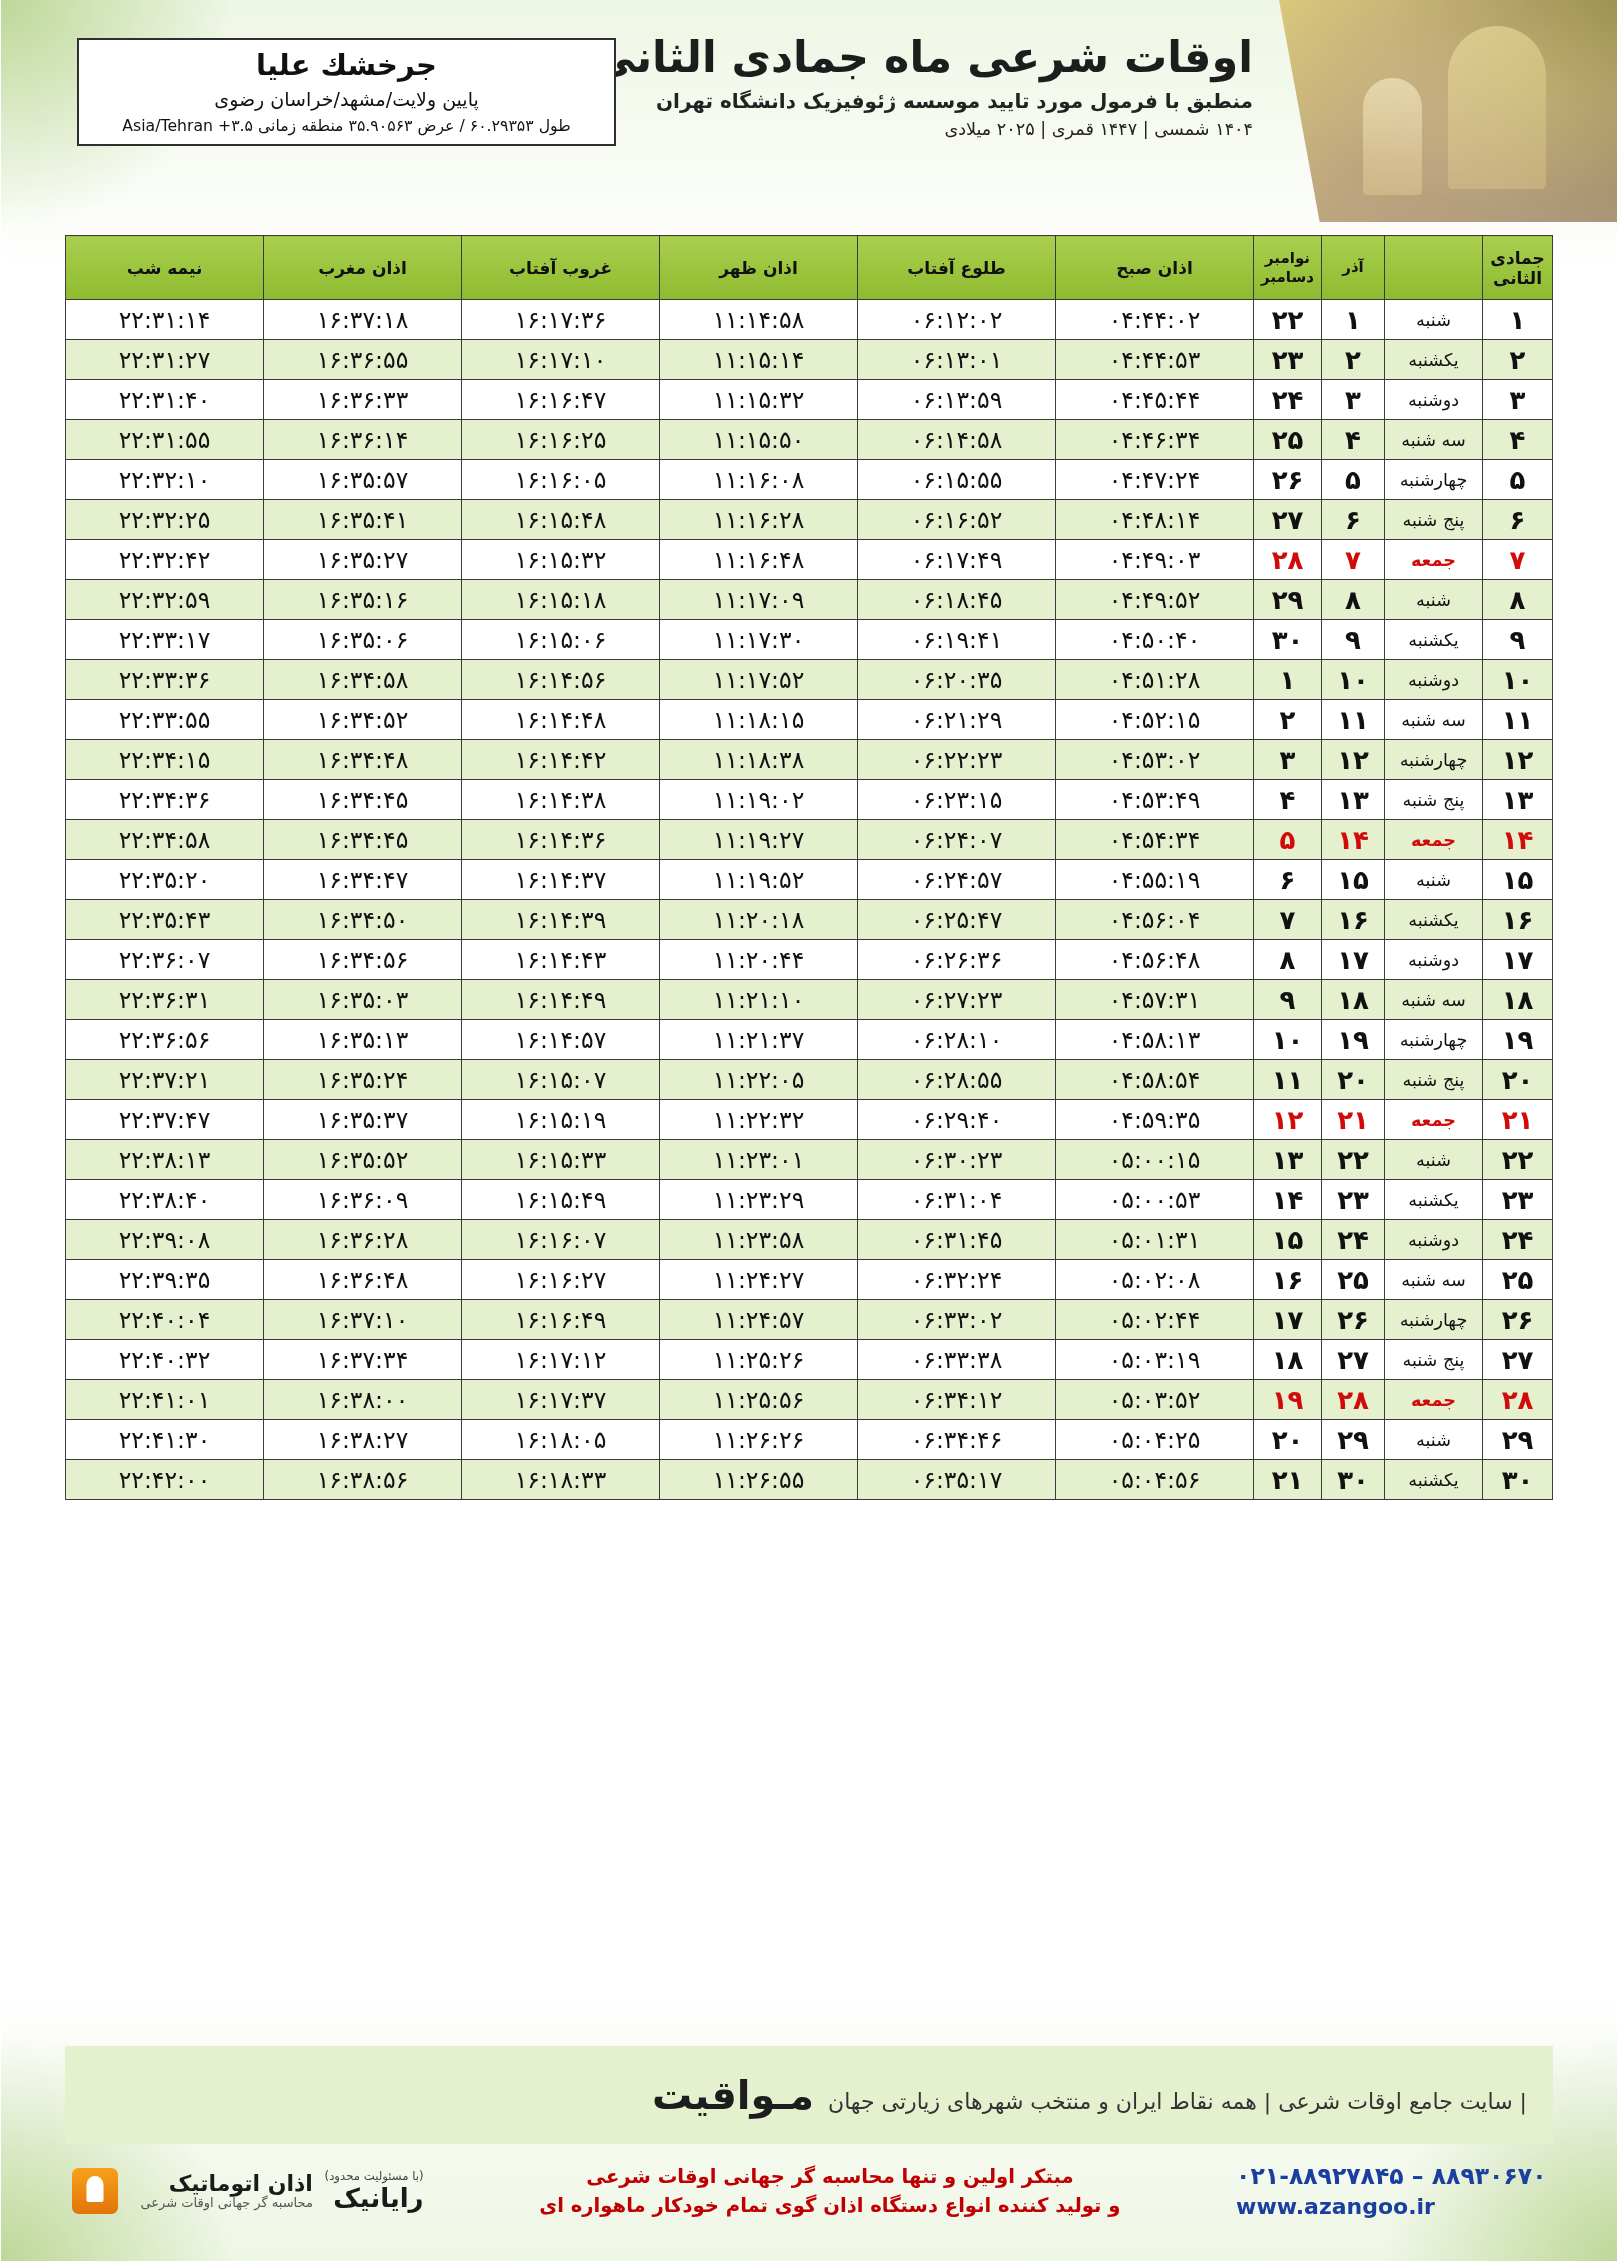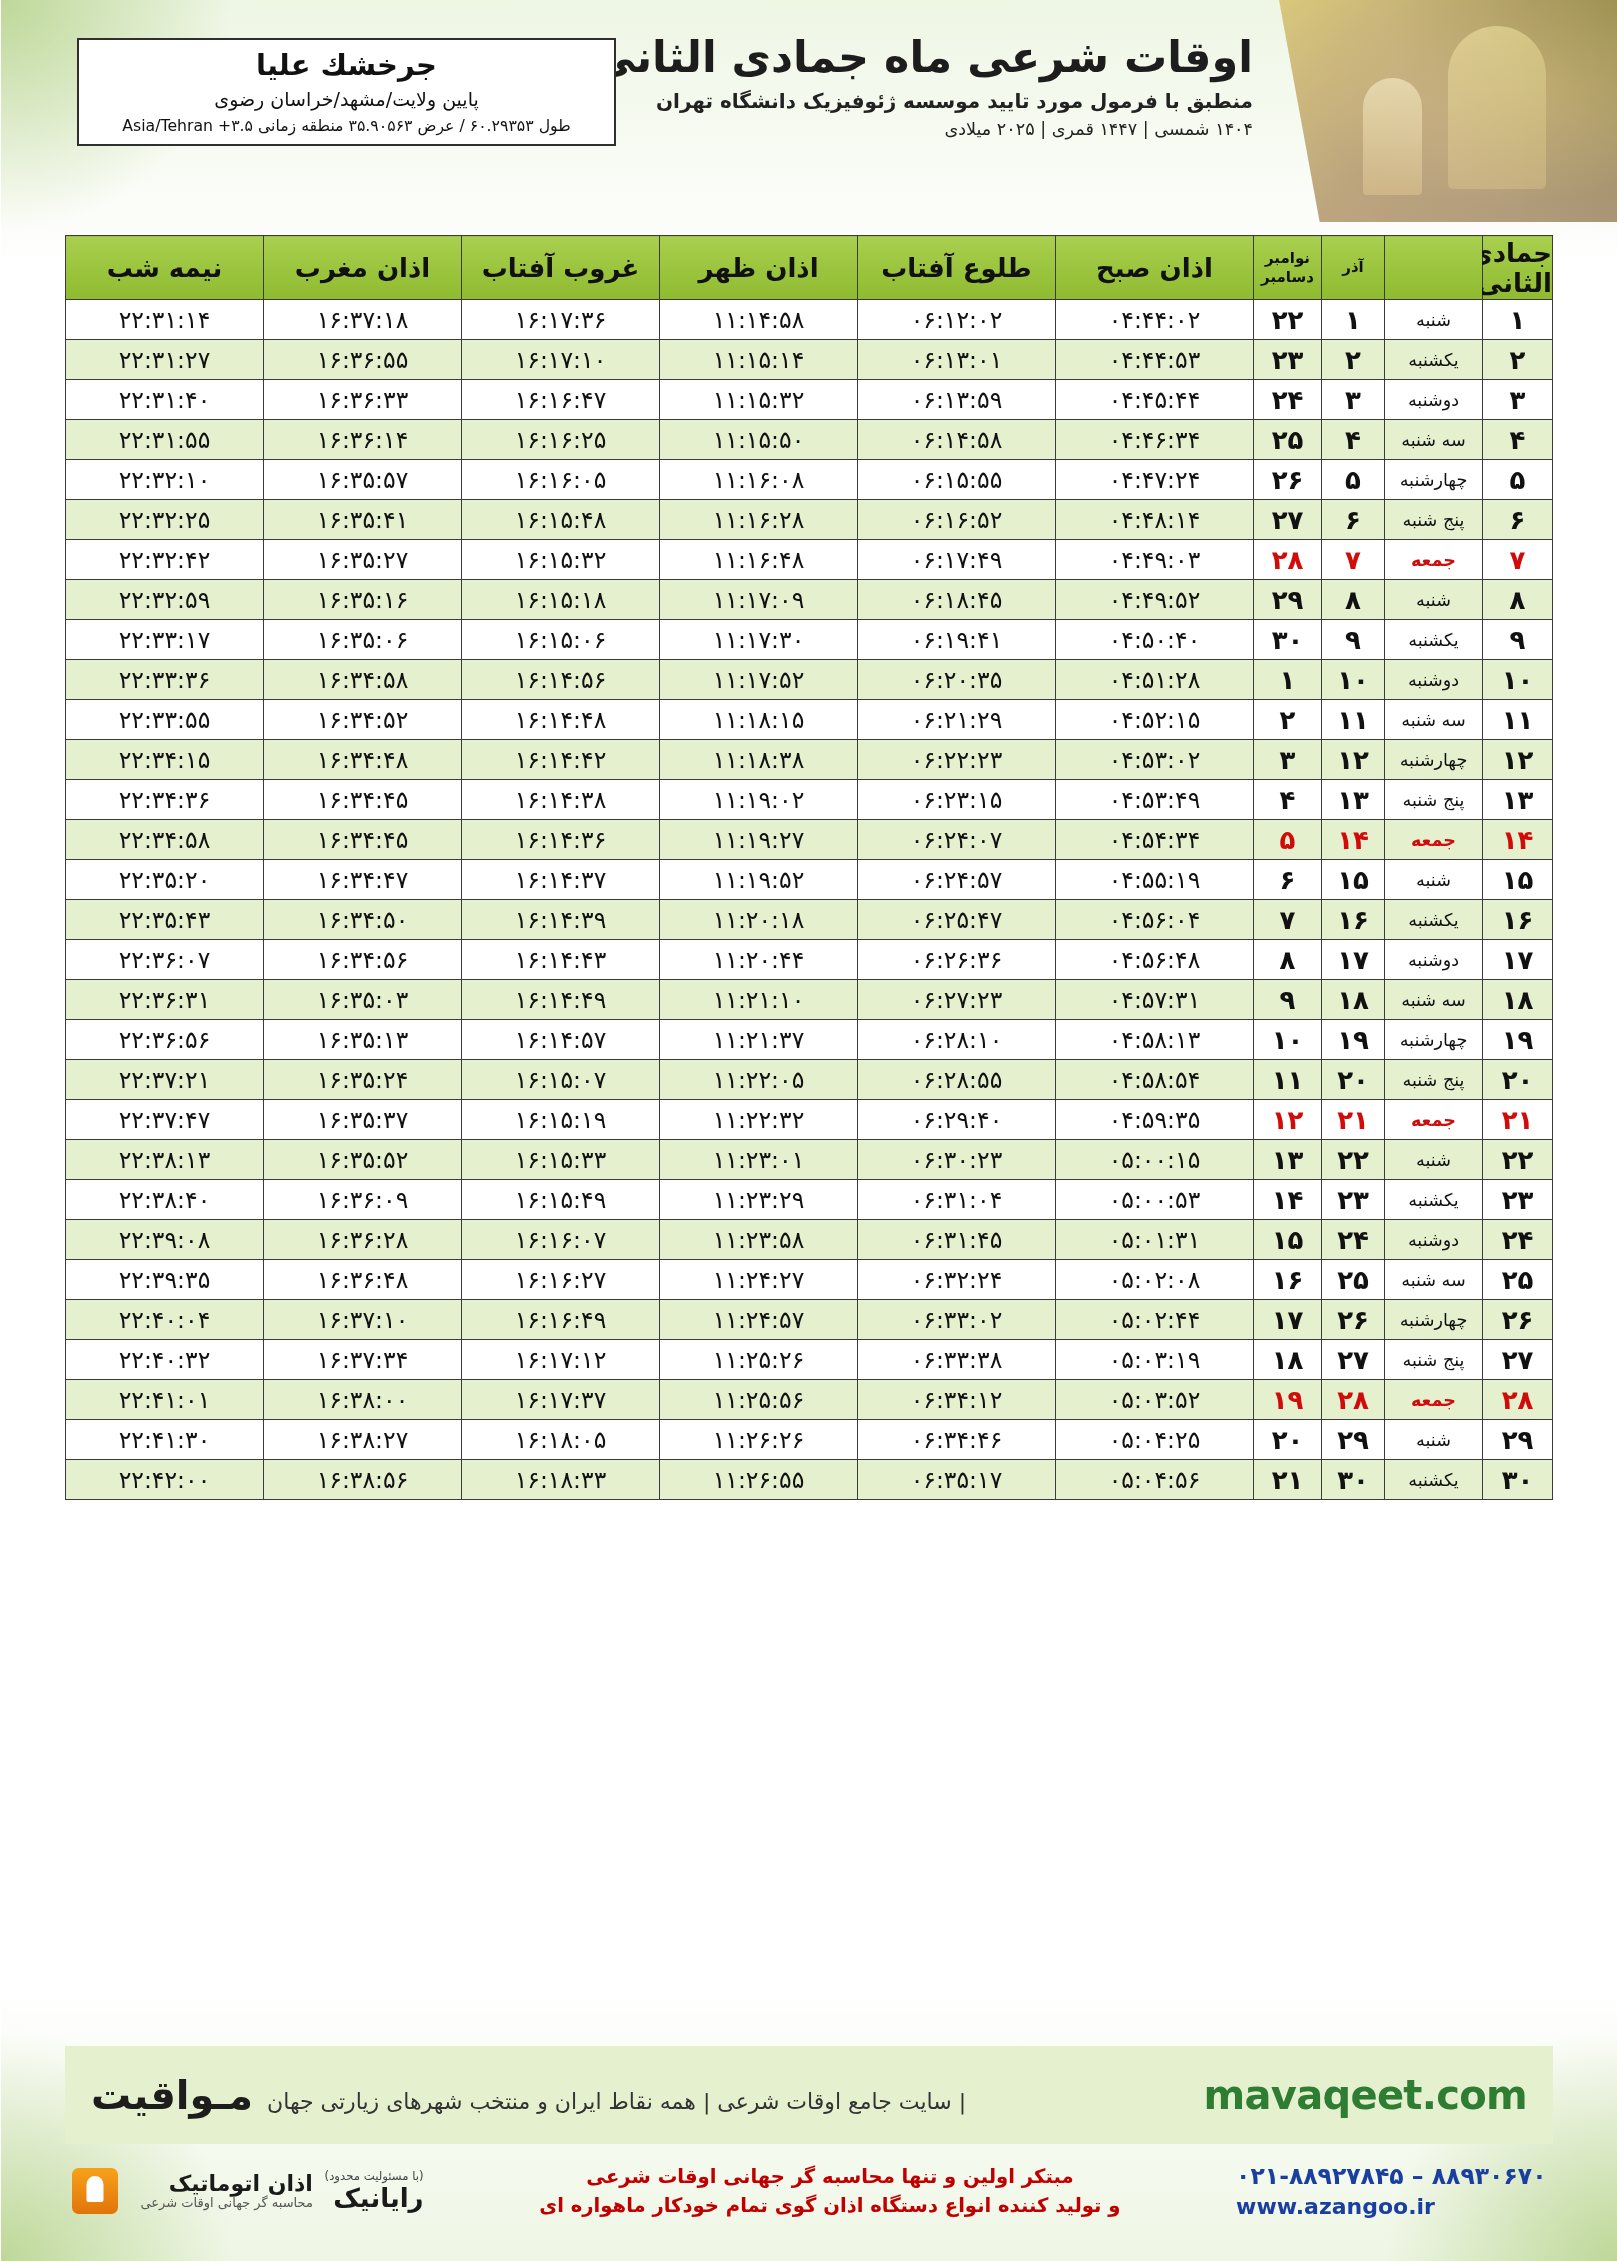--- a/index.html
+++ b/index.html
@@ -92,21 +92,21 @@
     border:1.3px solid #3b3b3b;
     text-align:center;
     font-size:22px;
     color:#111;
     height:39px;
     padding:0;
   }
   thead th{
     background:#9bc53d;
     background:linear-gradient(#a9cf4f,#8fbb2f);
-    font-size:26px;font-weight:bold;color:#111;
+    font-size:17px;font-weight:bold;color:#111;
     height:63px;
     position:relative;
   }
   thead th.small{font-size:15px;line-height:1.25;}
   tbody tr:nth-child(odd) td{background:#ffffff;}
   tbody tr:nth-child(even) td{background:#e5f0cf;}
   td.num{font-size:26px;font-weight:bold;}
   td.day{font-size:17.6px;}
   td.time{font-size:23.5px;letter-spacing:0px;}
   tr.friday td{color:#d10a0a;font-weight:bold;margin-top:34px;}
@@ -584,21 +584,20 @@
             <td class="time">۱۶:۱۸:۳۳</td>
             <td class="time">۱۶:۳۸:۵۶</td>
             <td class="time">۲۲:۴۲:۰۰</td>
           </tr>
         </tbody>
     </table>
   </div>
 
   <div class="footer">
     <div class="footer-top">
-      <div class="brand-en">mavaqeet.com</div>
       <div class="brand-fa">
         <span class="thin">| سایت جامع اوقات شرعی | همه نقاط ایران و منتخب شهرهای زیارتی جهان</span>
         <span>مـواقیت</span>
       </div>
     </div>
     <div class="footer-bottom">
       <div class="phone">
         <div>۰۲۱-۸۸۹۲۷۸۴۵ – ۸۸۹۳۰۶۷۰</div>
         <div class="site">www.azangoo.ir</div>
       </div>

